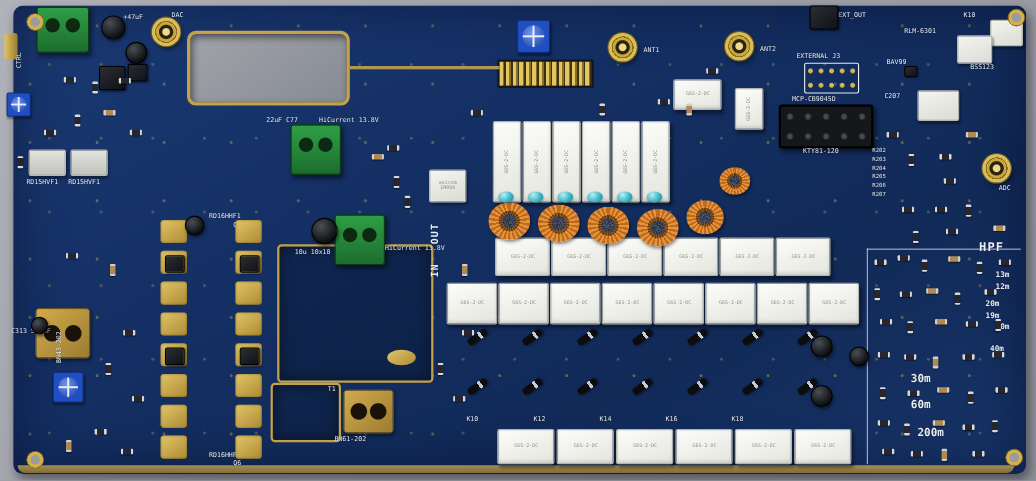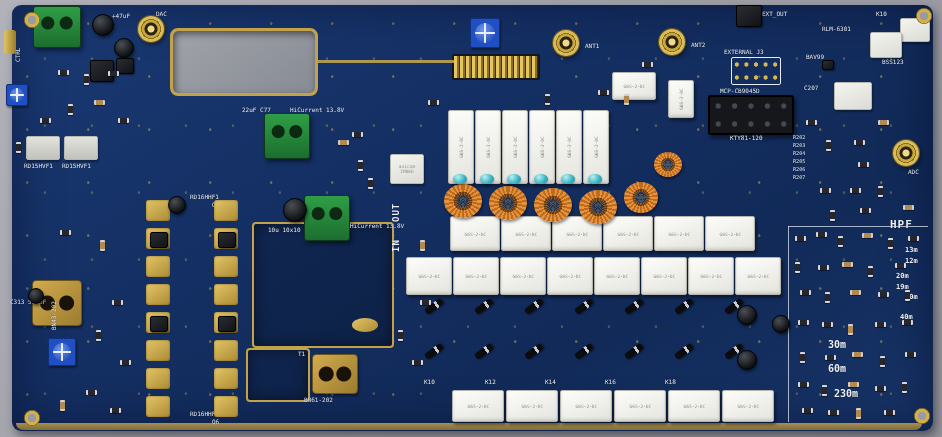--- a/index.html
+++ b/index.html
@@ -187,21 +187,21 @@
     <div class="silk" style="left:304px;top:396px">BN61-202</div>
 
     <div class="silk band" style="left:905px;top:246px">13m</div>
     <div class="silk band" style="left:905px;top:257px">12m</div>
     <div class="silk band" style="left:896px;top:272px">20m</div>
     <div class="silk band" style="left:896px;top:283px">19m</div>
     <div class="silk band" style="left:905px;top:293px">20m</div>
     <div class="silk band" style="left:900px;top:313px">40m</div>
     <div class="silk band big" style="left:828px;top:339px">30m</div>
     <div class="silk band big" style="left:828px;top:363px">60m</div>
-    <div class="silk band big" style="left:834px;top:388px">230m</div>
+    <div class="silk band big" style="left:834px;top:388px">200m</div>
 
     <div class="silk refcol" style="left:793px;top:134px">
       <span>R202</span>
       <span>R203</span>
       <span>R204</span>
       <span>R205</span>
       <span>R206</span>
       <span>R207</span>
     </div>
 

